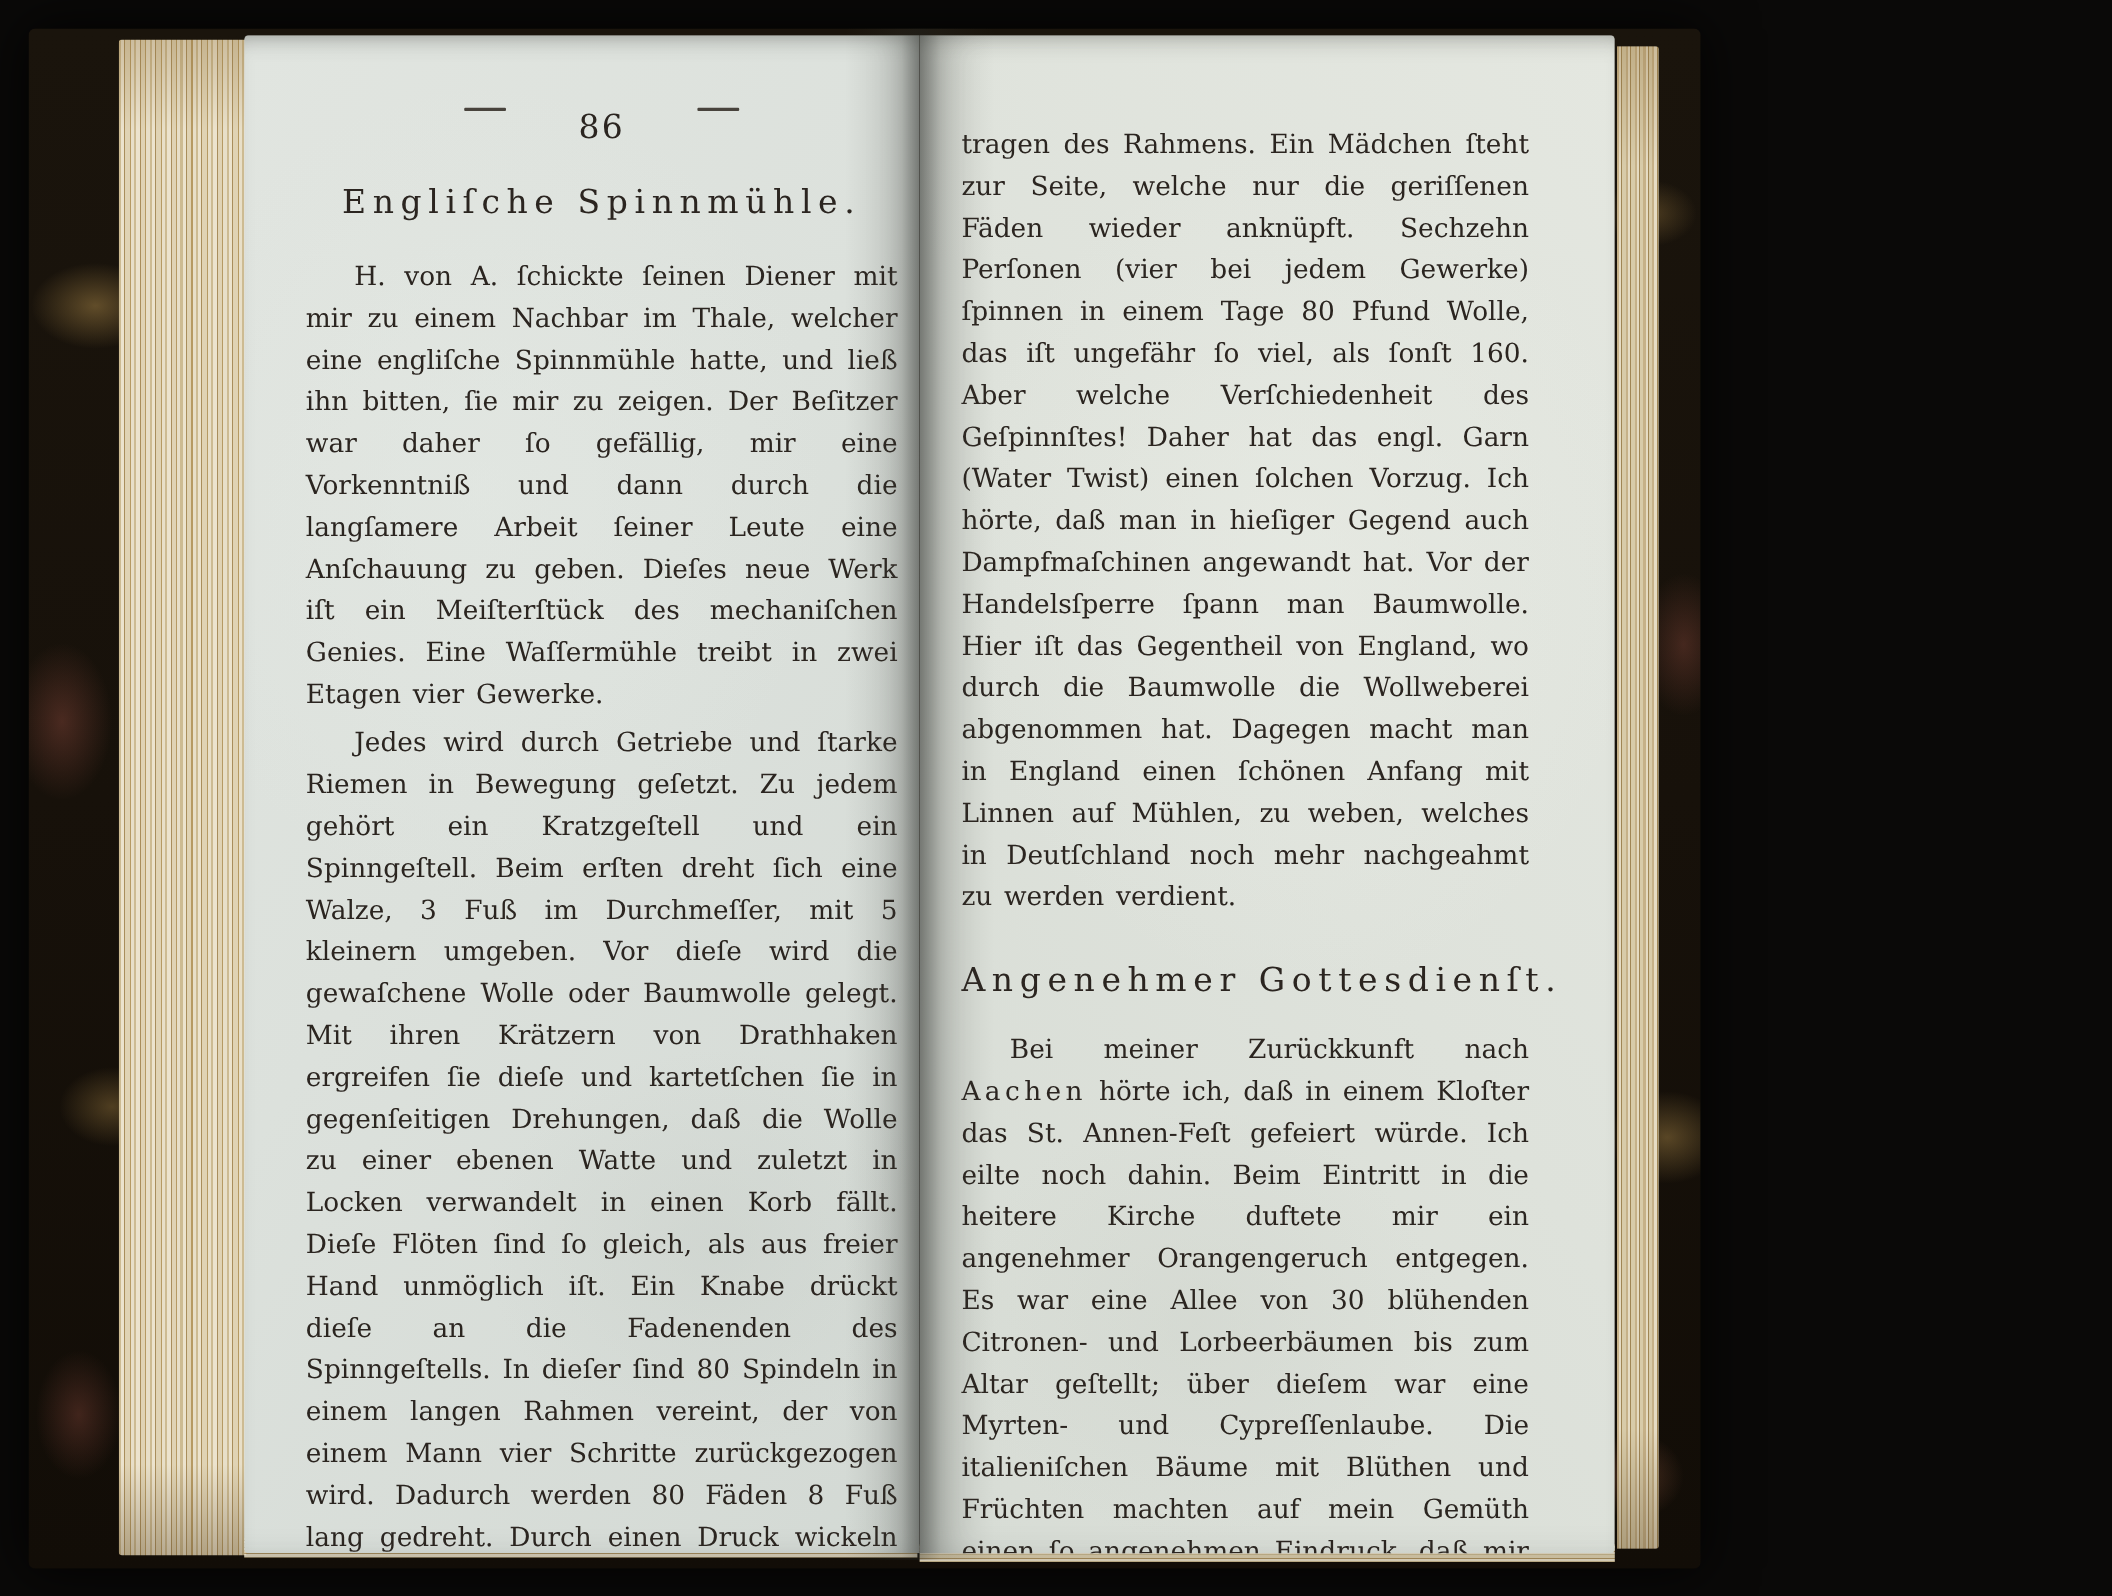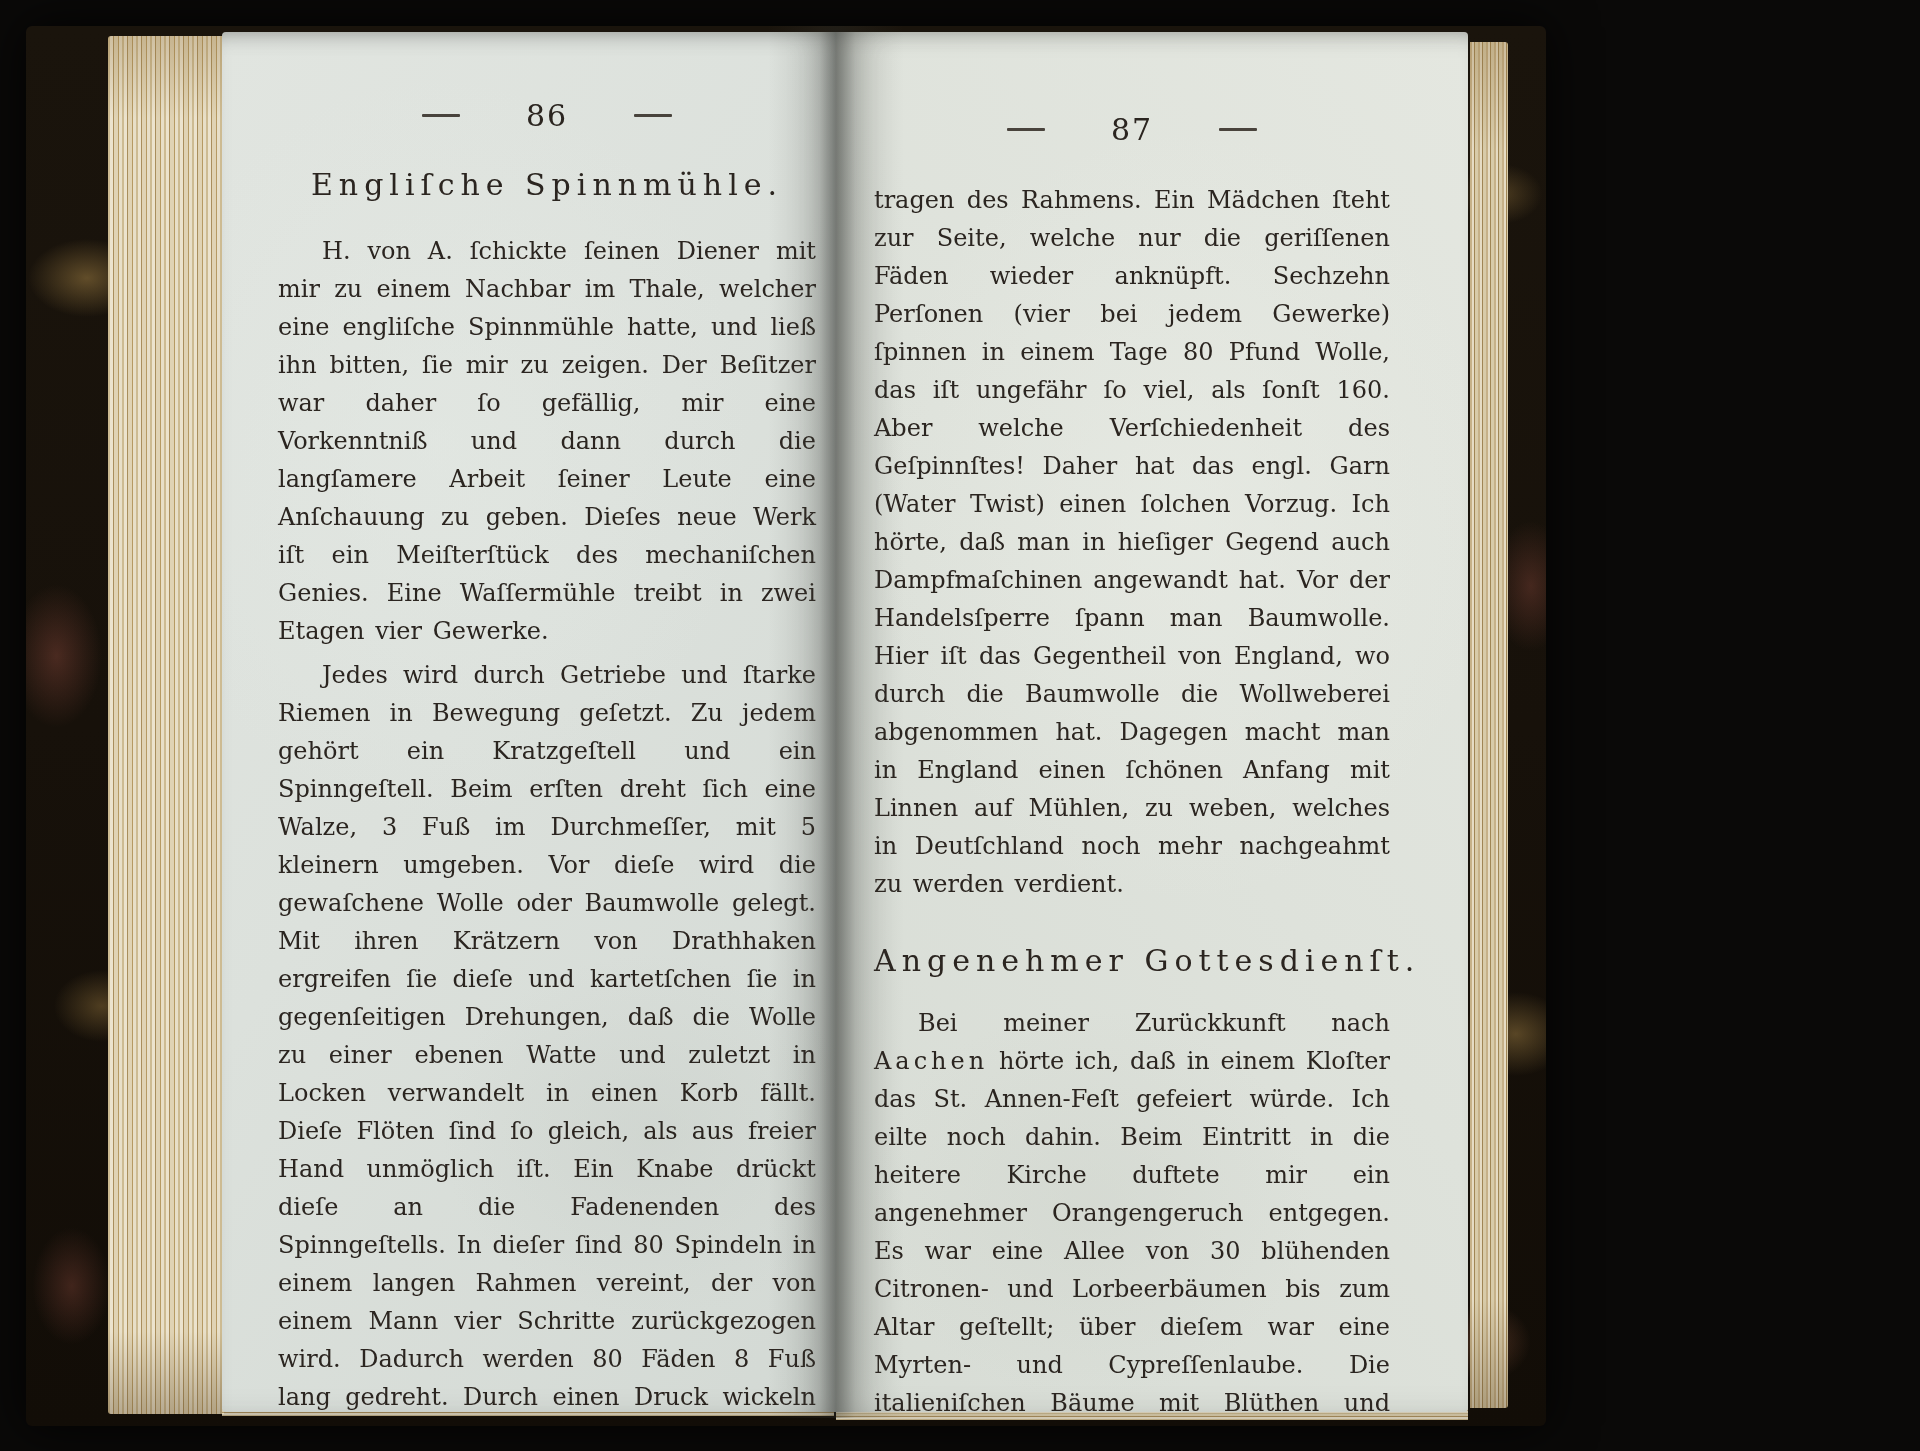--- a/index.html
+++ b/index.html
@@ -96,21 +96,21 @@
   .gutter {
     position:absolute; left:742px; top:0px; width:136px; height:1392px;
     background:linear-gradient(90deg, rgba(70,72,66,0) 0%, rgba(70,72,66,0.16) 38%, rgba(44,46,42,0.34) 50%, rgba(70,72,66,0.14) 64%, rgba(70,72,66,0) 100%);
     pointer-events:none;
   }
   
   .content-left  { padding:66px 20px 0 56px; }
   .content-right { padding:80px 78px 0 38px; }
 
   .page-header {
-    display:flex; align-items:center; justify-content:center; gap:66px;
+    display:flex; justify-content:center; gap:66px;
     margin-bottom:34px;
     font-size:30px; color:#2b2520;
   }
   .header-rule { width:38px; height:3px; background:#332c26; opacity:0.88; border-radius:1px; }
   .page-num { letter-spacing:2px; }
 
   .section-heading {
     text-align:center;
     font-size:30px; font-weight:normal;
     letter-spacing:6px;
@@ -148,25 +148,20 @@
           <span class="header-rule"></span>
         </div>
         <h2 class="section-heading">Engliſche Spinnmühle.</h2>
         <p class="body-para indent">H. von A. ſchickte ſeinen Diener mit mir zu einem Nachbar im Thale, welcher eine engliſche Spinnmühle hatte, und ließ ihn bitten, ſie mir zu zeigen. Der Beſitzer war daher ſo gefällig, mir eine Vorkenntniß und dann durch die langſamere Arbeit ſeiner Leute eine Anſchauung zu geben. Dieſes neue Werk iſt ein Meiſterſtück des mechaniſchen Genies. Eine Waſſermühle treibt in zwei Etagen vier Gewerke.</p>
         <p class="body-para indent">Jedes wird durch Getriebe und ſtarke Riemen in Bewegung geſetzt. Zu jedem gehört ein Kratzgeſtell und ein Spinngeſtell. Beim erſten dreht ſich eine Walze, 3 Fuß im Durchmeſſer, mit 5 kleinern umgeben. Vor dieſe wird die gewaſchene Wolle oder Baumwolle gelegt. Mit ihren Krätzern von Drathhaken ergreifen ſie dieſe und kartetſchen ſie in gegenſeitigen Drehungen, daß die Wolle zu einer ebenen Watte und zuletzt in Locken verwandelt in einen Korb fällt. Dieſe Flöten ſind ſo gleich, als aus freier Hand unmöglich iſt. Ein Knabe drückt dieſe an die Fadenenden des Spinngeſtells. In dieſer ſind 80 Spindeln in einem langen Rahmen vereint, der von einem Mann vier Schritte zurückgezogen wird. Dadurch werden 80 Fäden 8 Fuß lang gedreht. Durch einen Druck wickeln ſich die Fäden auf die Spindeln im Zurück-</p>
       </div>
     </div>
 
     <div class="page page-right">
       <div class="content-right">
-        <div class="page-header">
-          <span class="header-rule"></span>
-          <span class="page-num">87</span>
-          <span class="header-rule"></span>
-        </div>
         <p class="body-para noindent">tragen des Rahmens. Ein Mädchen ſteht zur Seite, welche nur die geriſſenen Fäden wieder anknüpft. Sechzehn Perſonen (vier bei jedem Gewerke) ſpinnen in einem Tage 80 Pfund Wolle, das iſt ungefähr ſo viel, als ſonſt 160. Aber welche Verſchiedenheit des Geſpinnſtes! Daher hat das engl. Garn (Water Twist) einen ſolchen Vorzug. Ich hörte, daß man in hieſiger Gegend auch Dampfmaſchinen angewandt hat. Vor der Handelsſperre ſpann man Baumwolle. Hier iſt das Gegentheil von England, wo durch die Baumwolle die Wollweberei abgenommen hat. Dagegen macht man in England einen ſchönen Anfang mit Linnen auf Mühlen, zu weben, welches in Deutſchland noch mehr nachgeahmt zu werden verdient.</p>
         <h2 class="section-heading second">Angenehmer Gottesdienſt.</h2>
         <p class="body-para indent"><span>Bei meiner Zurückkunft nach </span><span class="spaced">Aachen</span><span> hörte ich, daß in einem Kloſter das St. Annen-Feſt gefeiert würde. Ich eilte noch dahin. Beim Eintritt in die heitere Kirche duftete mir ein angenehmer Orangengeruch entgegen. Es war eine Allee von 30 blühenden Citronen- und Lorbeerbäumen bis zum Altar geſtellt; über dieſem war eine Myrten- und Cypreſſenlaube. Die italieniſchen Bäume mit Blüthen und Früchten machten auf mein Gemüth einen ſo angenehmen Eindruck, daß mir das Göthiſche: </span></p>
       </div>
     </div>
 
     <div class="gutter"></div>
   </div>
 </div>
 

